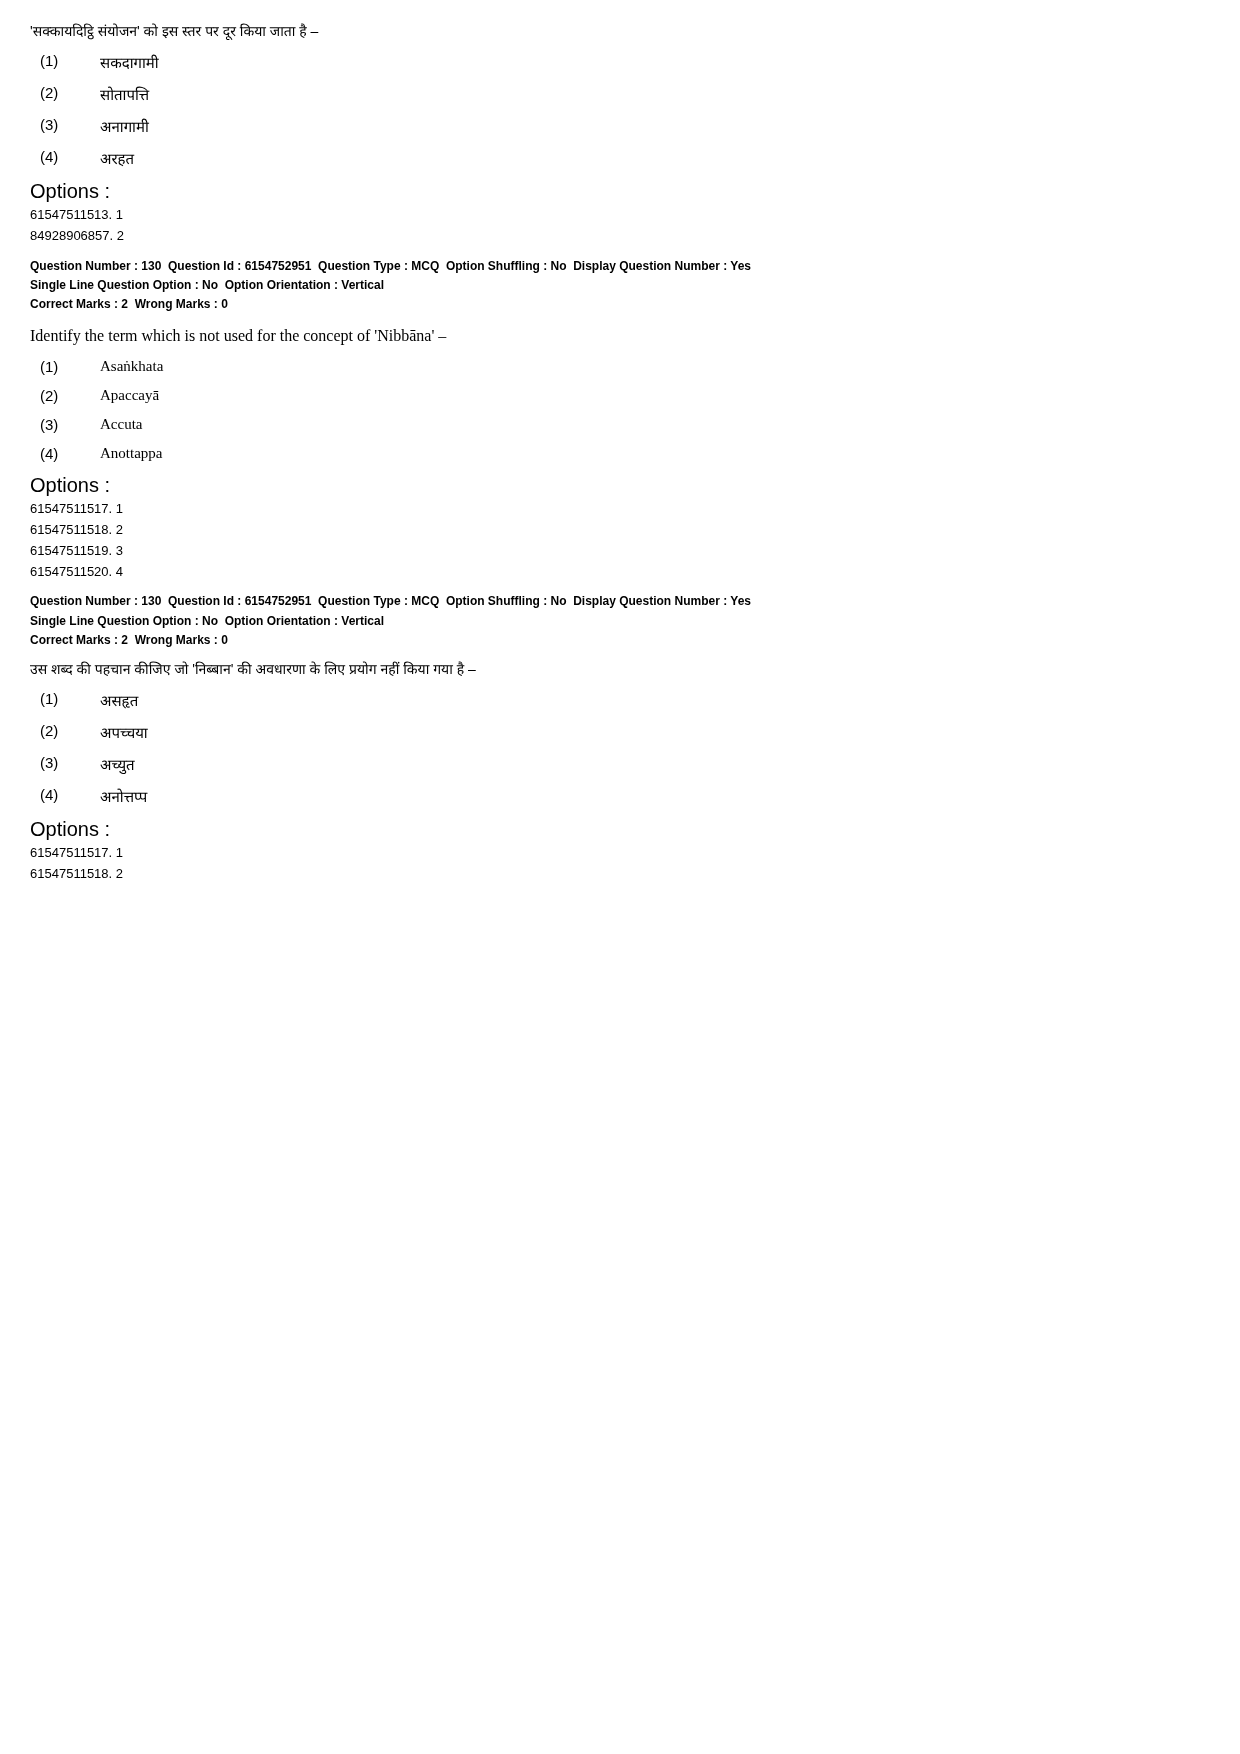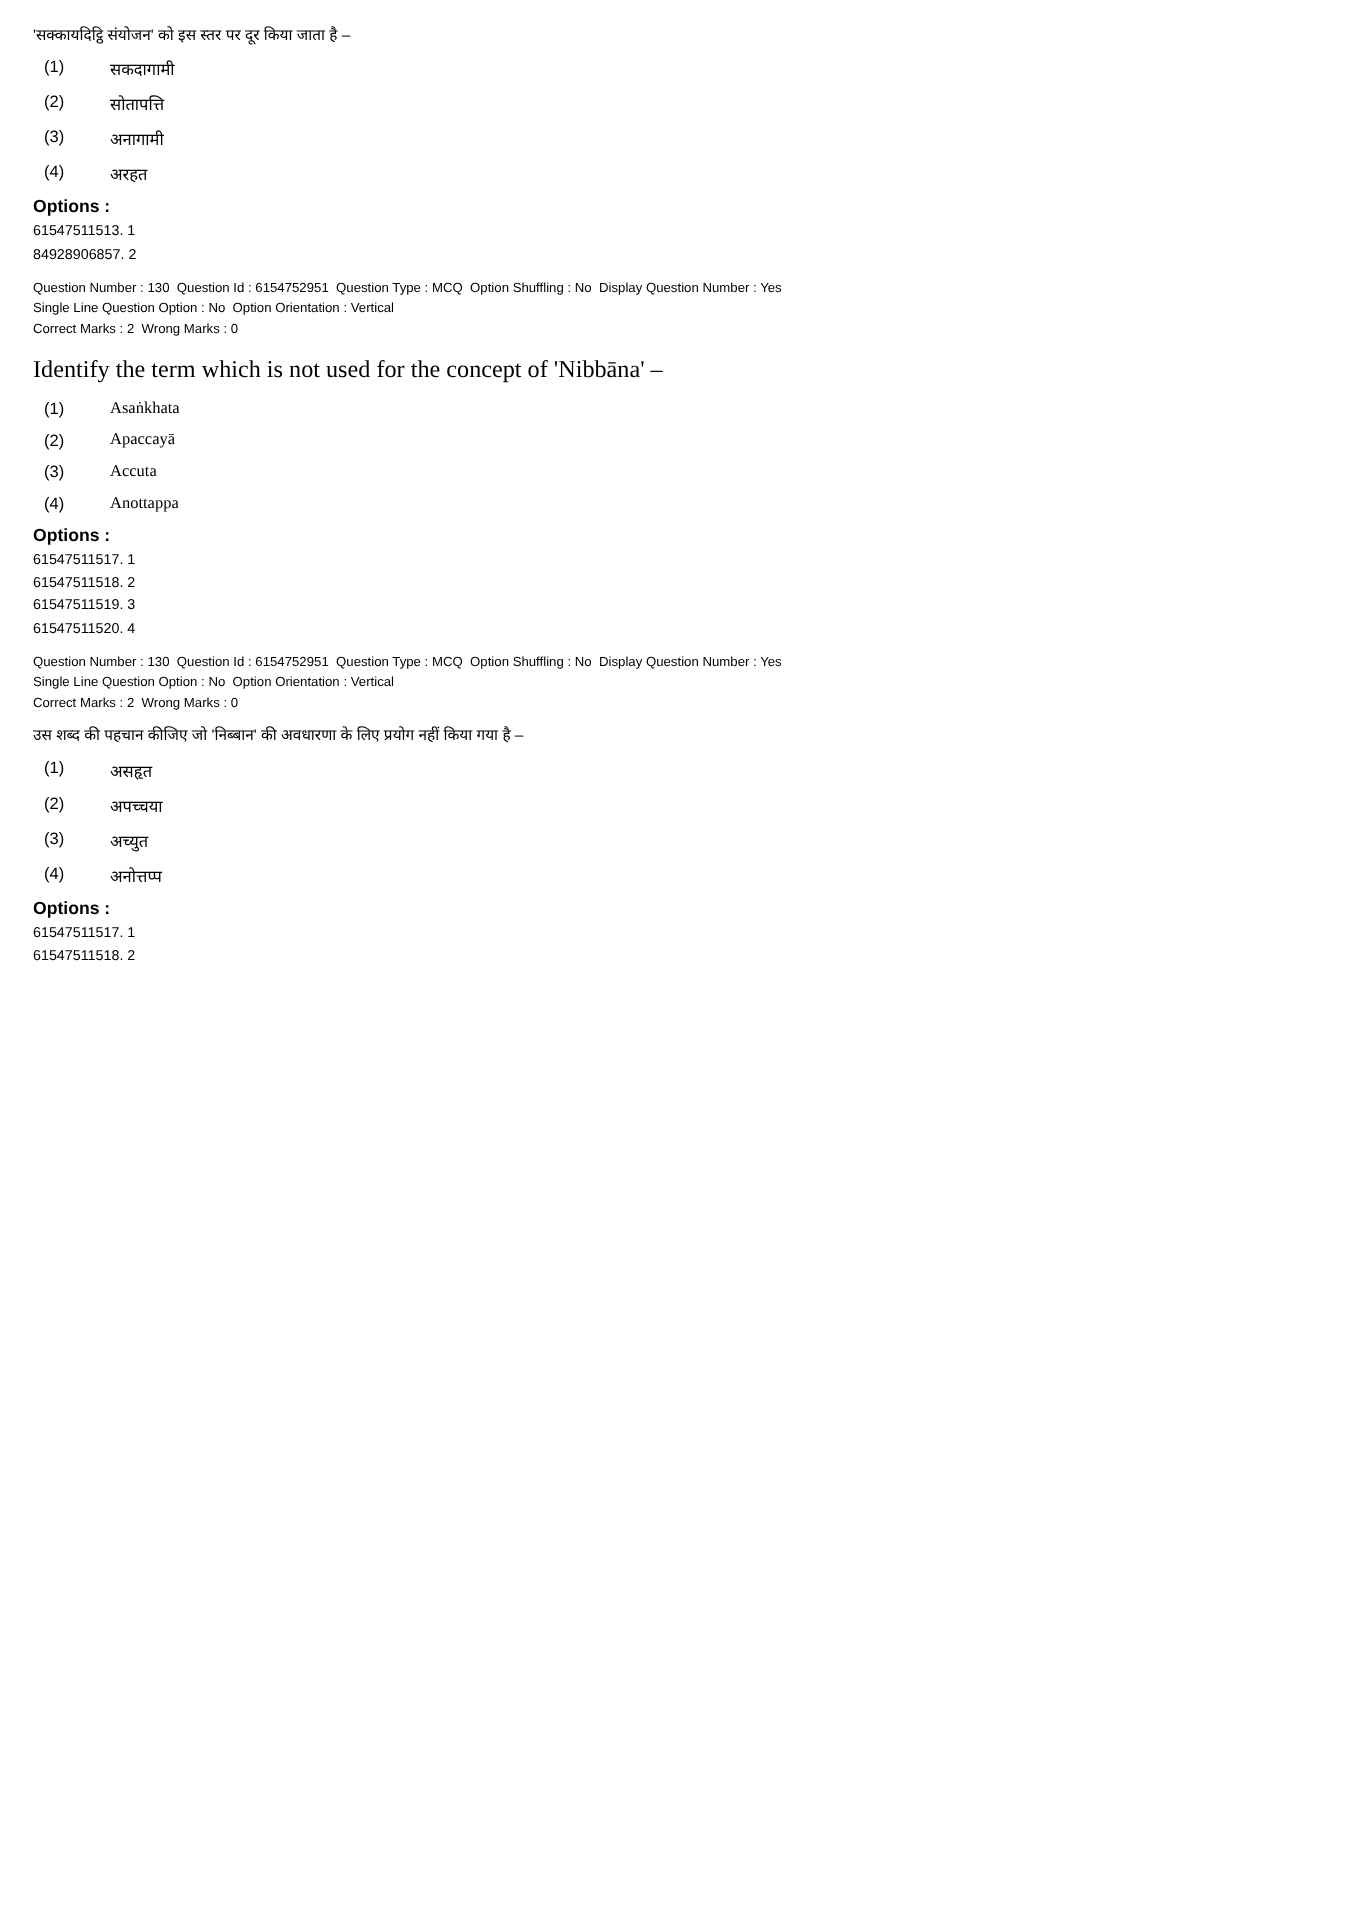--- a/index.html
+++ b/index.html
@@ -14,21 +14,21 @@
     }
     .section {
       margin-bottom: 10px;
     }
     .question-text {
       font-size: 14px;
       line-height: 1.6;
       margin-bottom: 10px;
     }
     .question-text.large {
-      font-size: 22px;
+      font-size: 16px;
       font-family: Georgia, serif;
     }
     .option-row {
       display: flex;
       margin-bottom: 12px;
       padding-left: 10px;
     }
     .option-num {
       min-width: 60px;
       font-size: 15px;
@@ -37,31 +37,31 @@
       font-size: 15px;
     }
     .option-text.large {
       font-size: 15px;
       font-family: Georgia, serif;
     }
     .options-block {
       margin: 8px 0 6px 0;
     }
     .options-label {
-      font-weight: bold;
-      font-size: 16px;
+      font-weight: normal;
+      font-size: 20px;
       margin-bottom: 2px;
     }
     .options-line {
       font-size: 13px;
       line-height: 1.6;
     }
     .meta-block {
       font-size: 12px;
-      font-weight: normal;
+      font-weight: bold;
       line-height: 1.6;
       margin: 10px 0 8px 0;
       border-top: none;
     }
     .hindi-text {
       font-family: Arial, sans-serif;
     }
   </style>
 </head>
 <body>

